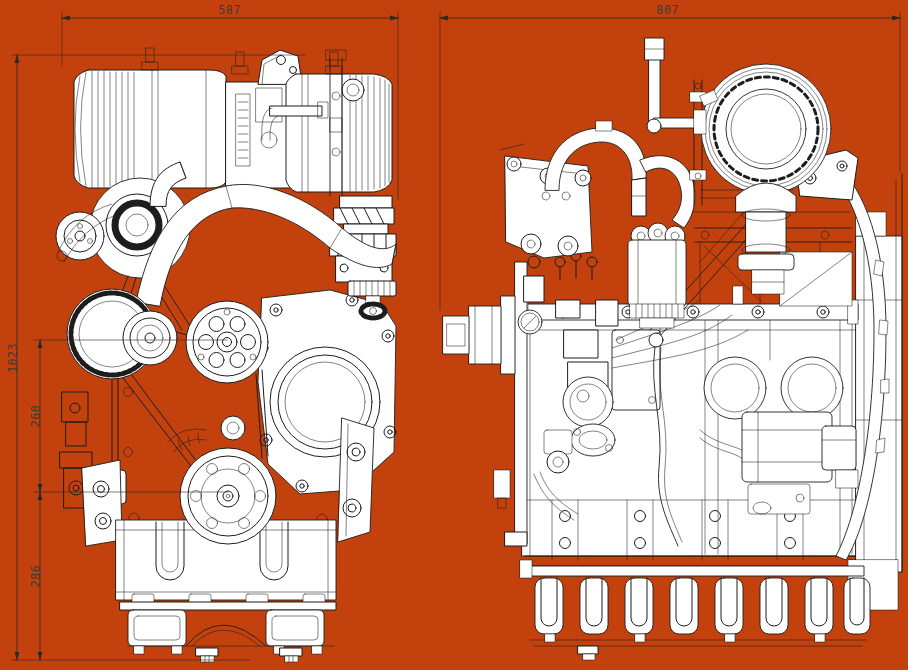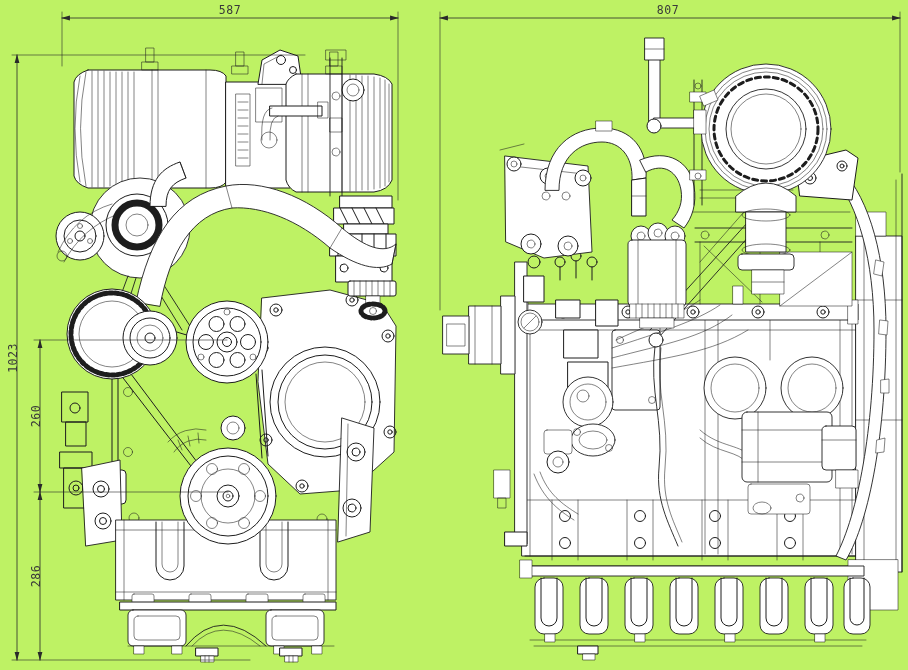--- a/index.html
+++ b/index.html
@@ -1,16 +1,16 @@
 <!DOCTYPE html>
 <html><head>
 <meta charset="utf-8">
 <style>
   html,body{margin:0;padding:0;background:#e8e8e8;}
-  .sheet{position:relative;width:908px;height:670px;background:#bef264;overflow:hidden;
+  .sheet{position:relative;width:908px;height:670px;background:#c2410c;overflow:hidden;
          font-family:"DejaVu Sans Mono", monospace;}
   svg{position:absolute;left:0;top:0;}
   svg *{stroke:#1d1d1d;fill:none;stroke-width:1;stroke-linecap:round;stroke-linejoin:round;}
   .thin{stroke-width:.55;}
   .mid{stroke-width:.9;}
   .w{fill:#ffffff;}
   .ring{stroke-width:7;}
   .teeth{stroke-width:5;stroke-dasharray:3 2.6;}
   .band{stroke-width:3;stroke-dasharray:5 4;}
   .dimline{stroke:#2a2a2a;stroke-width:.8;}

